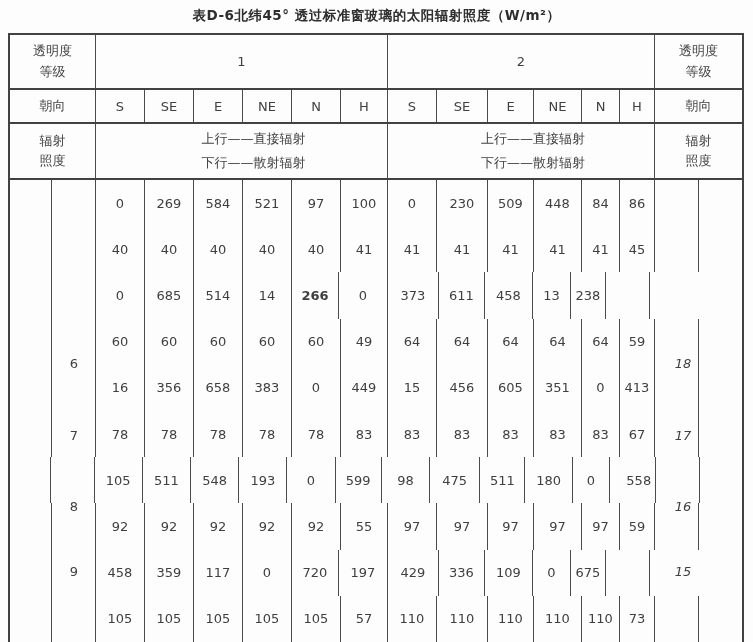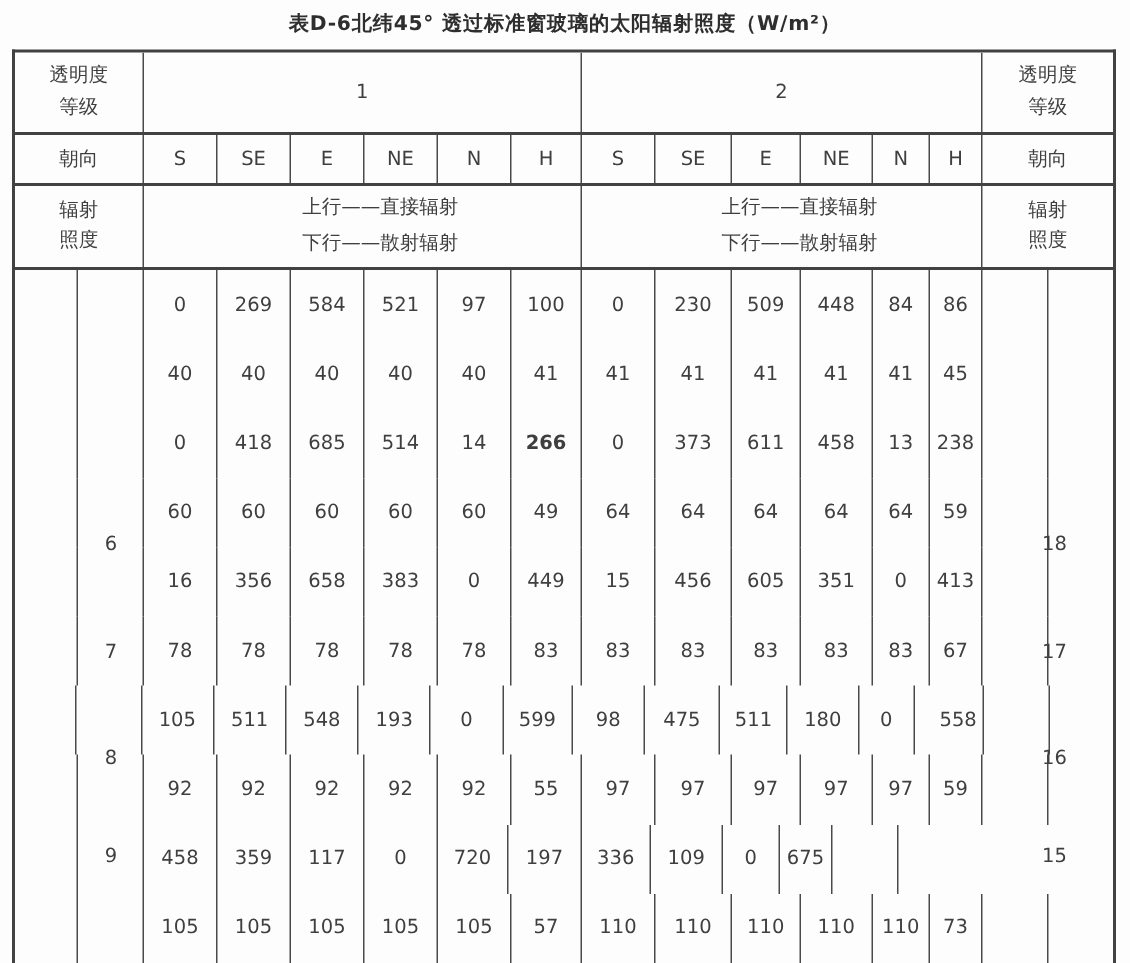--- a/index.html
+++ b/index.html
@@ -41,21 +41,21 @@
   .bc {
     box-sizing:border-box; border-right:1px solid #4a4a4a;
     display:flex; align-items:center; justify-content:center; font-size:13px;
   }
   .bc.last { border-right:none; }
   .lvl {
     position:absolute; width:44px; text-align:center; font-size:13px;
     transform:translateY(-50%);
   }
   .lvl.left { left:42px; }
-  .lvl.right { left:671px; }
+  .lvl.right { left:651px;font-style:italic; }
 </style>
 </head>
 <body>
 
 <div class="page">
 
   <div class="title">表D-6北纬45° 透过标准窗玻璃的太阳辐射照度（W/m²）</div>
 
   <div class="tbl">
 
@@ -142,21 +142,20 @@
           <div class="bc" style="width: 48px;">41</div>
           <div class="bc" style="width: 38px;">41</div>
           <div class="bc" style="width: 35px;">45</div>
           <div class="bc" style="width: 44px;"></div>
           <div class="bc last" style="width: 43px;"></div>
         </div>
         <div class="brow">
           <div class="bc" style="width: 42px;"></div>
           <div class="bc" style="width: 44px;"></div>
           <div class="bc" style="width: 49px;">0</div>
-          <div class="bc" style="width: 49px;">418</div>
           <div class="bc" style="width: 49px;">685</div>
           <div class="bc" style="width: 49px;">514</div>
           <div class="bc" style="width: 49px;">14</div>
           <div class="bc" style="width: 47px; font-weight: bold;">266</div>
           <div class="bc" style="width: 49px;">0</div>
           <div class="bc" style="width: 51px;">373</div>
           <div class="bc" style="width: 46px;">611</div>
           <div class="bc" style="width: 48px;">458</div>
           <div class="bc" style="width: 38px;">13</div>
           <div class="bc" style="width: 35px;">238</div>
@@ -255,20 +254,21 @@
         </div>
         <div class="brow">
           <div class="bc" style="width: 42px;"></div>
           <div class="bc" style="width: 44px;"></div>
           <div class="bc" style="width: 49px;">458</div>
           <div class="bc" style="width: 49px;">359</div>
           <div class="bc" style="width: 49px;">117</div>
           <div class="bc" style="width: 49px;">0</div>
           <div class="bc" style="width: 47px;">720</div>
           <div class="bc" style="width: 49px;">197</div>
+          <div class="bc" style="width: 51px;">429</div>
           <div class="bc" style="width: 46px;">336</div>
           <div class="bc" style="width: 48px;">109</div>
           <div class="bc" style="width: 38px;">0</div>
           <div class="bc" style="width: 35px;">675</div>
           <div class="bc" style="width: 44px;"></div>
           <div class="bc last" style="width: 43px;"></div>
         </div>
         <div class="brow">
           <div class="bc" style="width: 42px;"></div>
           <div class="bc" style="width: 44px;"></div>

